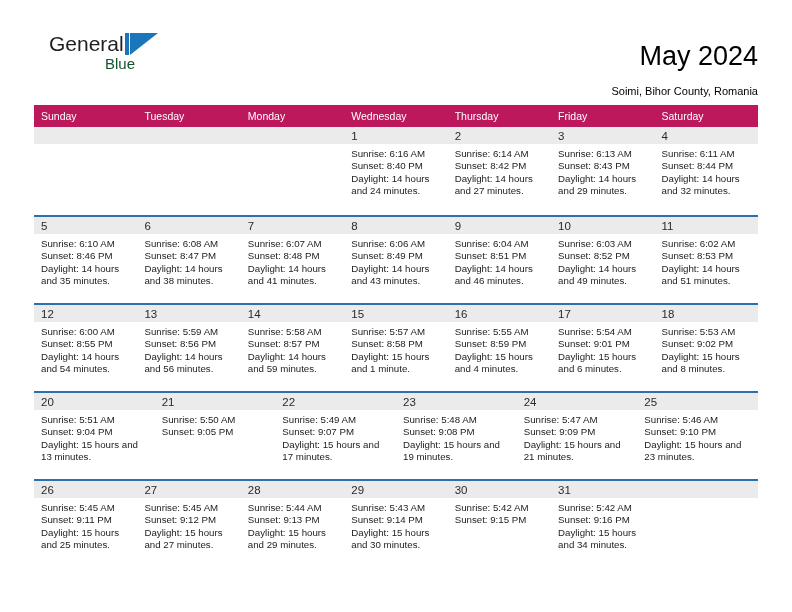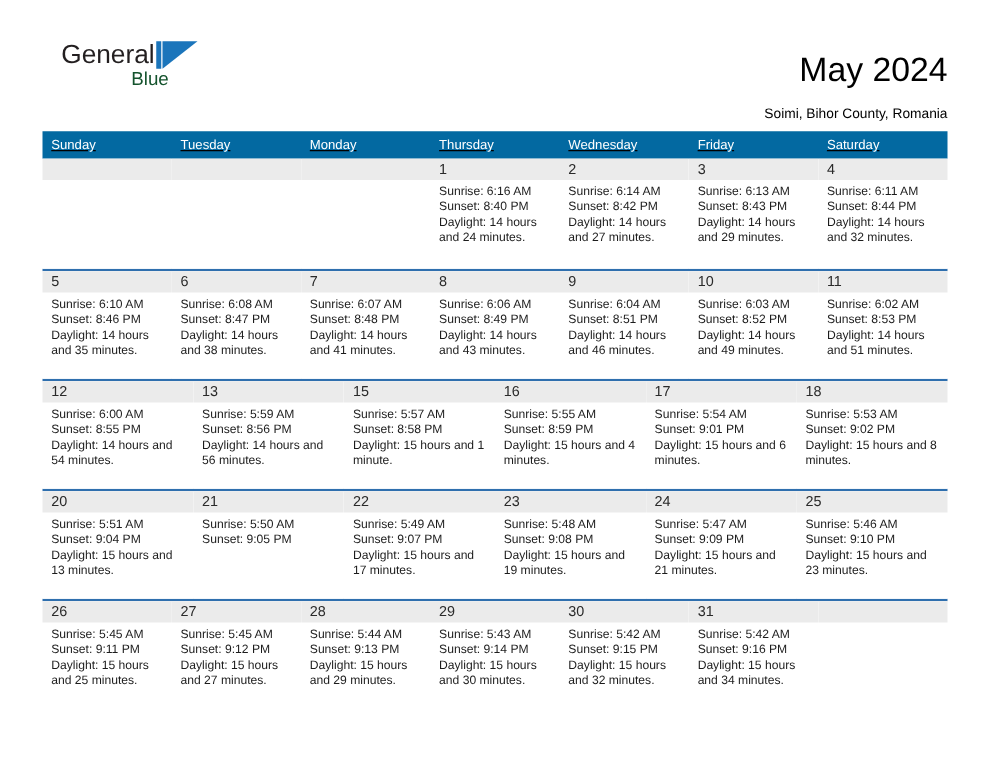--- a/index.html
+++ b/index.html
@@ -102,22 +102,21 @@
 
   
   .calendar {
     position: absolute;
     left: 34px;
     top: 105px;
     width: 724px;
   }
   .dow-row {
     display: flex;
-    background: #0369a1;
-    text-decoration: underline;
+    background: #be185d;
   }
   .dow-cell {
     flex: 1 1 0;
     box-sizing: border-box;
     padding: 4px 0 4px 7px;
     font-size: 10.5px;
     color: #ffffff;
     line-height: 14px;
   }
   .week-row {
@@ -178,22 +177,22 @@
       <div class="cal-subtitle">Soimi, Bihor County, Romania</div>
     </div>
 
   </div>
 
   <div class="calendar">
     <div class="dow-row" id="dow-row">
         <div class="dow-cell">Sunday</div>
         <div class="dow-cell">Tuesday</div>
         <div class="dow-cell">Monday</div>
+        <div class="dow-cell">Wednesday</div>
         <div class="dow-cell">Thursday</div>
-        <div class="dow-cell">Wednesday</div>
         <div class="dow-cell">Friday</div>
         <div class="dow-cell">Saturday</div>
       </div>
     <div id="weeks-container">
         <div class="week-row first">
           <div class="day-cell empty">
             <div class="day-num-band"></div>
             <div class="day-body"></div>
           </div>
           <div class="day-cell empty">
@@ -306,20 +305,28 @@
           </div>
           <div class="day-cell">
             <div class="day-num-band">13</div>
             <div class="day-body">
               <div>Sunrise: 5:59 AM</div>
               <div>Sunset: 8:56 PM</div>
               <div>Daylight: 14 hours and 56 minutes.</div>
             </div>
           </div>
           <div class="day-cell">
+            <div class="day-num-band">14</div>
+            <div class="day-body">
+              <div>Sunrise: 5:58 AM</div>
+              <div>Sunset: 8:57 PM</div>
+              <div>Daylight: 14 hours and 59 minutes.</div>
+            </div>
+          </div>
+          <div class="day-cell">
             <div class="day-num-band">15</div>
             <div class="day-body">
               <div>Sunrise: 5:57 AM</div>
               <div>Sunset: 8:58 PM</div>
               <div>Daylight: 15 hours and 1 minute.</div>
             </div>
           </div>
           <div class="day-cell">
             <div class="day-num-band">16</div>
             <div class="day-body">
@@ -425,21 +432,20 @@
               <div>Sunrise: 5:43 AM</div>
               <div>Sunset: 9:14 PM</div>
               <div>Daylight: 15 hours and 30 minutes.</div>
             </div>
           </div>
           <div class="day-cell">
             <div class="day-num-band">30</div>
             <div class="day-body">
               <div>Sunrise: 5:42 AM</div>
               <div>Sunset: 9:15 PM</div>
-              <div>Daylight: 15 hours and 32 minutes.</div>
             </div>
           </div>
           <div class="day-cell">
             <div class="day-num-band">31</div>
             <div class="day-body">
               <div>Sunrise: 5:42 AM</div>
               <div>Sunset: 9:16 PM</div>
               <div>Daylight: 15 hours and 34 minutes.</div>
             </div>
           </div>

